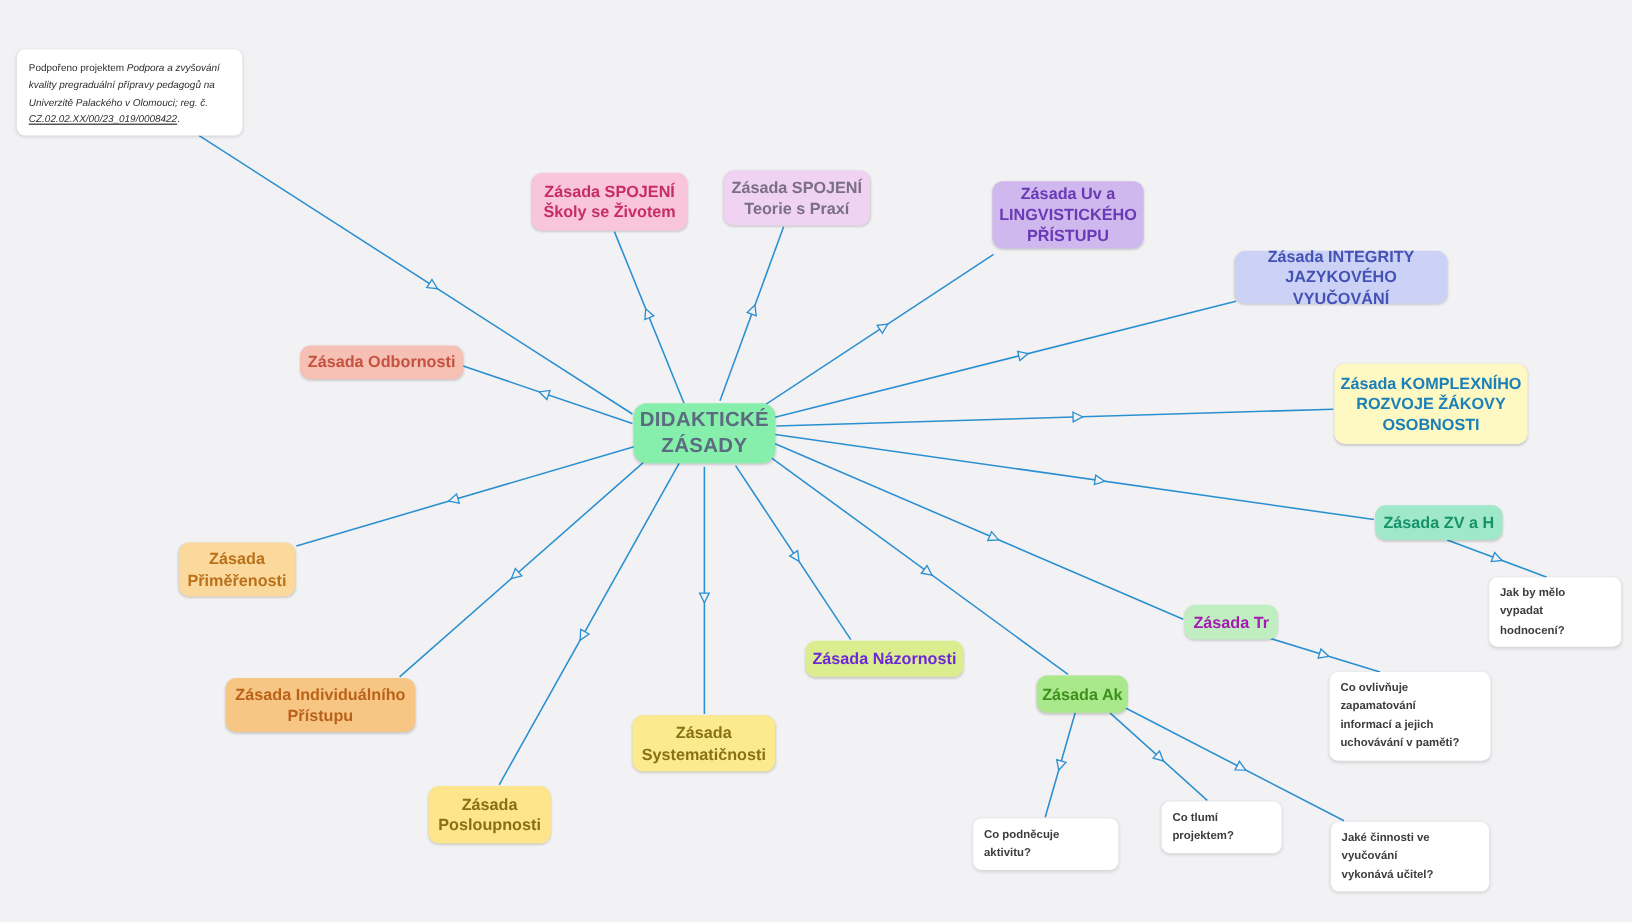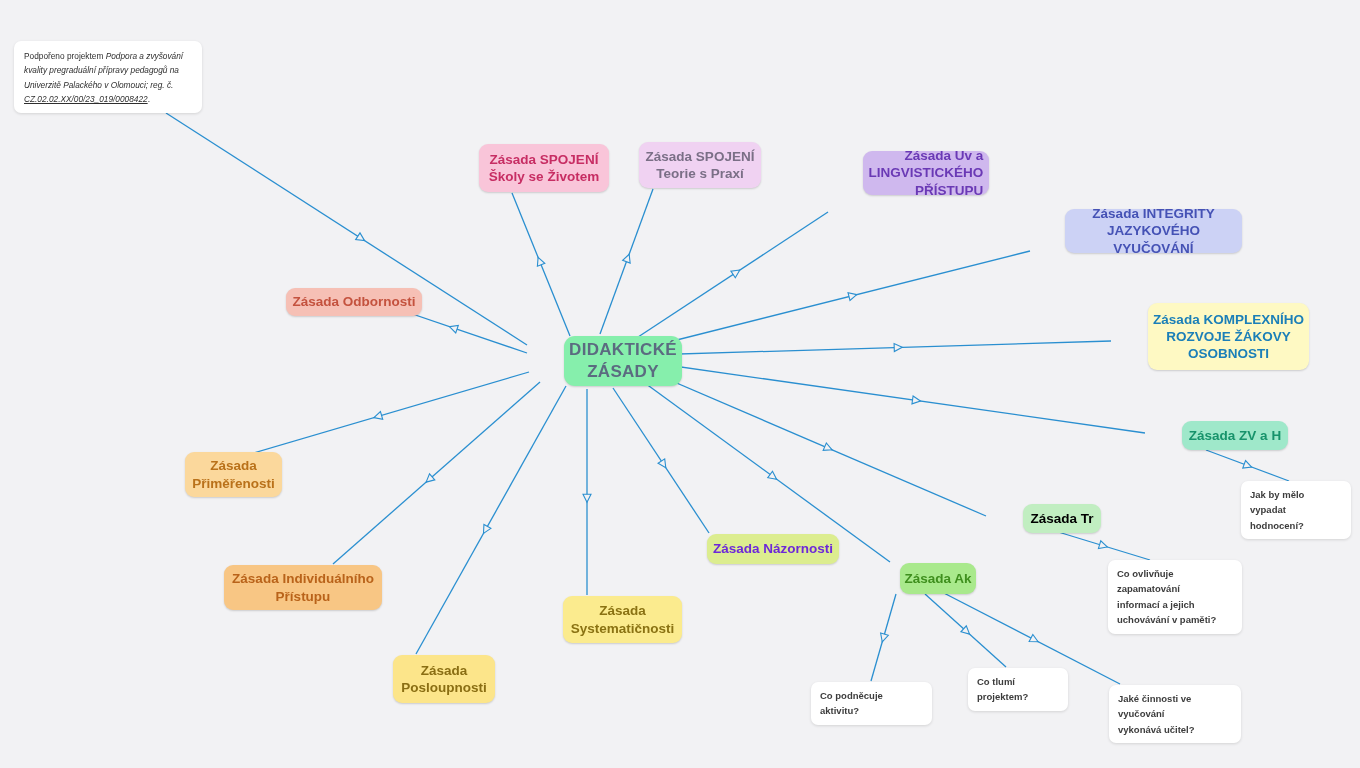--- a/index.html
+++ b/index.html
@@ -28,21 +28,20 @@
     display: flex;
     align-items: center;
     justify-content: center;
     text-align: center;
     border-radius: 9px;
     font-weight: bold;
     line-height: 1.28;
     white-space: pre-line;
     box-shadow: 0 1px 2px rgba(0,0,0,0.16);
     z-index: 5;
-    margin-left: 36px;
   }
   .center-node {
     font-size: 17px;
     letter-spacing: 0.3px;
     border-radius: 11px;
   }
   .branch-node {
     font-size: 13.5px;
   }
   .note {
@@ -170,30 +169,30 @@
 
   <div class="node center-node" style="left: 528px; top: 336px; width: 118px; height: 50px; background: #86efac; color: rgb(91, 107, 128);">
     <span>DIDAKTICKÉ
 ZÁSADY</span>
   </div>
 
 <div class="node branch-node" style="left: 443px; top: 144px; width: 130px; height: 48px; background: rgb(249, 197, 217); color: rgb(199, 45, 99);"><span>Zásada SPOJENÍ
 Školy se Životem</span></div>
     <div class="node branch-node" style="left: 603px; top: 142px; width: 122px; height: 46px; background: rgb(240, 210, 242); color: rgb(122, 111, 134);"><span>Zásada SPOJENÍ
 Teorie s Praxí</span></div>
-    <div class="node branch-node" style="left: 827px; top: 151px; width: 126px; height: 44px; background: rgb(207, 184, 238); color: rgb(106, 57, 181); text-align: right;"><span>Zásada Uv a
+    <div class="node branch-node" style="left: 827px; top: 151px; width: 126px; height: 56px; background: rgb(207, 184, 238); color: rgb(106, 57, 181);"><span>Zásada Uv a
 LINGVISTICKÉHO
 PŘÍSTUPU</span></div>
     <div class="node branch-node" style="left: 1029px; top: 209px; width: 177px; height: 44px; background: rgb(204, 210, 245); color: rgb(69, 82, 181);"><span>Zásada INTEGRITY
 JAZYKOVÉHO VYUČOVÁNÍ</span></div>
     <div class="node branch-node" style="left: 1112px; top: 303px; width: 161px; height: 67px; background: #fef9c3; color: rgb(27, 127, 184);"><span>Zásada KOMPLEXNÍHO
 ROZVOJE ŽÁKOVY
 OSOBNOSTI</span></div>
     <div class="node branch-node" style="left: 1146px; top: 421px; width: 106px; height: 29px; background: rgb(159, 232, 202); color: rgb(23, 147, 107);"><span>Zásada ZV a H</span></div>
-    <div class="node branch-node" style="left: 987px; top: 504px; width: 78px; height: 29px; background: rgb(193, 238, 193); color: #000000;"><span>Zásada Tr</span></div>
+    <div class="node branch-node" style="left: 987px; top: 504px; width: 78px; height: 29px; background: rgb(193, 238, 193); color: #a21caf;"><span>Zásada Tr</span></div>
     <div class="node branch-node" style="left: 864px; top: 563px; width: 76px; height: 31px; background: rgb(169, 233, 140); color: rgb(63, 143, 30);"><span>Zásada Ak</span></div>
     <div class="node branch-node" style="left: 671px; top: 534px; width: 132px; height: 30px; background: rgb(220, 237, 143); color: #6d28d9;"><span>Zásada Názornosti</span></div>
     <div class="node branch-node" style="left: 527px; top: 596px; width: 119px; height: 47px; background: rgb(251, 235, 142); color: rgb(138, 114, 19);"><span>Zásada
 Systematičnosti</span></div>
     <div class="node branch-node" style="left: 357px; top: 655px; width: 102px; height: 48px; background: rgb(252, 229, 138); color: rgb(138, 110, 19);"><span>Zásada
 Posloupnosti</span></div>
     <div class="node branch-node" style="left: 188px; top: 565px; width: 158px; height: 45px; background: rgb(248, 198, 132); color: rgb(185, 99, 26);"><span>Zásada Individuálního
 Přístupu</span></div>
     <div class="node branch-node" style="left: 149px; top: 452px; width: 97px; height: 45px; background: rgb(251, 216, 156); color: rgb(185, 113, 26);"><span>Zásada
 Přiměřenosti</span></div>

